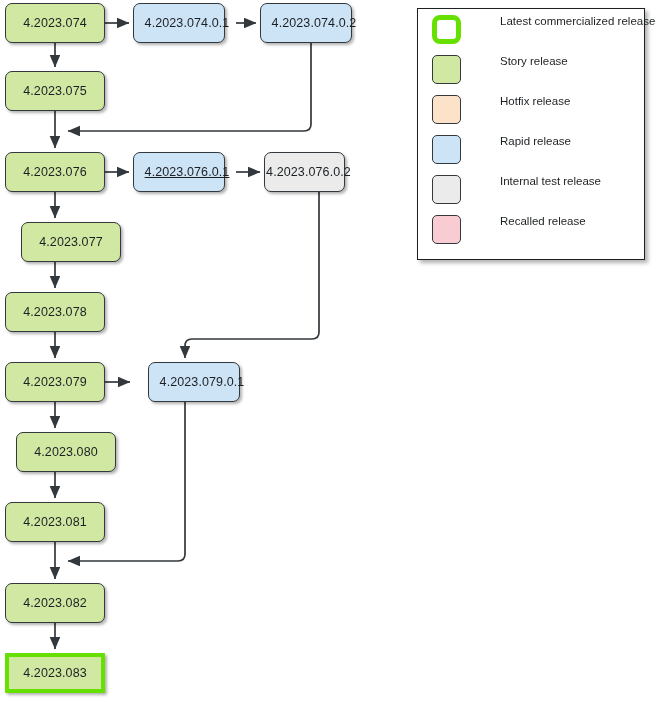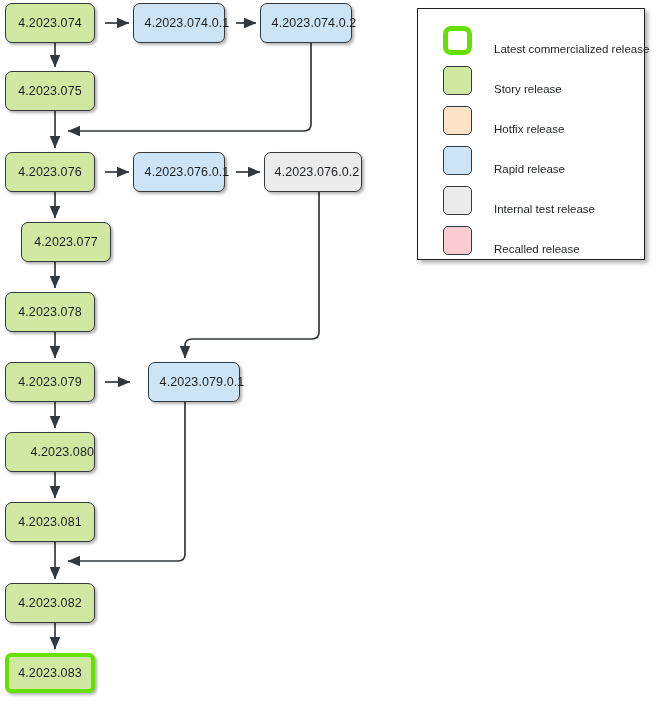--- a/index.html
+++ b/index.html
@@ -29,63 +29,64 @@
     left: 0; top: 0;
     width: 656px;
     height: 705px;
     pointer-events: none;
   }
 
   
   .node {
     position: absolute;
     box-sizing: border-box;
-    width: 90px;
+    width: 100px;
     height: 40px;
     border: 1.6px solid #33383d;
     border-radius: 7px;
     display: flex;
     align-items: center;
     justify-content: center;
     font-size: 12.5px;
     color: #1d2023;
     letter-spacing: 0.1px;
     white-space: nowrap;
     box-shadow: 2px 2px 3px rgba(0,0,0,0.30);
     background: #d0e8a2;
   }
   .node.story   { background: #d0e8a2; }
   .node.rapid   { background: #cde4f7; width: 92px; padding-left: 16px; }
-  .node.test    { background: #ebebeb; width: 98px; padding-left: 8px; }
+  .node.test    { background: #ebebeb; width: 81px; padding-left: 8px; }
 
   .node.latest {
     border: 4px solid #66e000;
     box-shadow: 2px 2px 3px rgba(0,0,0,0.30);
-    border-radius: 6px;
+    border-radius: 1px;
   }
 
   
   #legend {
     position: absolute;
     left: 417px;
     top: 8px;
     width: 228px;
     height: 252px;
     box-sizing: border-box;
     background: #ffffff;
     border: 1.6px solid #1d2023;
     box-shadow: 3px 3px 4px rgba(0,0,0,0.30);
   }
   .legend-row {
     position: absolute;
-    left: 11px;
+    left: 0;
     width: 100%;
     height: 40px;
     display: flex;
-    align-items: flex-end;
+    align-items: flex-start;
+    gap: 17px;
   }
   .legend-swatch {
     box-sizing: border-box;
     width: 29px;
     height: 29px;
     margin-left: 14px;
     border: 1.6px solid #33383d;
     border-radius: 5px;
     flex: 0 0 auto;
   }
@@ -169,21 +170,21 @@
   </div>
 
   <div class="node story" style="left:5px; top:71px;">
     <span>4.2023.075</span>
   </div>
 
   <div class="node story" style="left:5px; top:152px;">
     <span>4.2023.076</span>
   </div>
 
-  <div class="node rapid" style="left:133px; top:152px;">
+  <div class="node rapid" style="left:133px; top:152px;text-decoration:underline;">
     <span>4.2023.076.0.1</span>
   </div>
 
   <div class="node test" style="left:264px; top:152px;">
     <span>4.2023.076.0.2</span>
   </div>
 
   <div class="node story" style="left:5px; top:222px;margin-left:16px;">
     <span>4.2023.077</span>
   </div>
@@ -193,21 +194,21 @@
   </div>
 
   <div class="node story" style="left:5px; top:362px;">
     <span>4.2023.079</span>
   </div>
 
   <div class="node rapid" style="left:134px; top:362px;margin-left:14px;">
     <span>4.2023.079.0.1</span>
   </div>
 
-  <div class="node story" style="left:5px; top:432px;justify-content:flex-end;">
+  <div class="node story" style="left:16px; top:432px;">
     <span>4.2023.080</span>
   </div>
 
   <div class="node story" style="left:5px; top:502px;">
     <span>4.2023.081</span>
   </div>
 
   <div class="node story" style="left:5px; top:583px;">
     <span>4.2023.082</span>
   </div>

